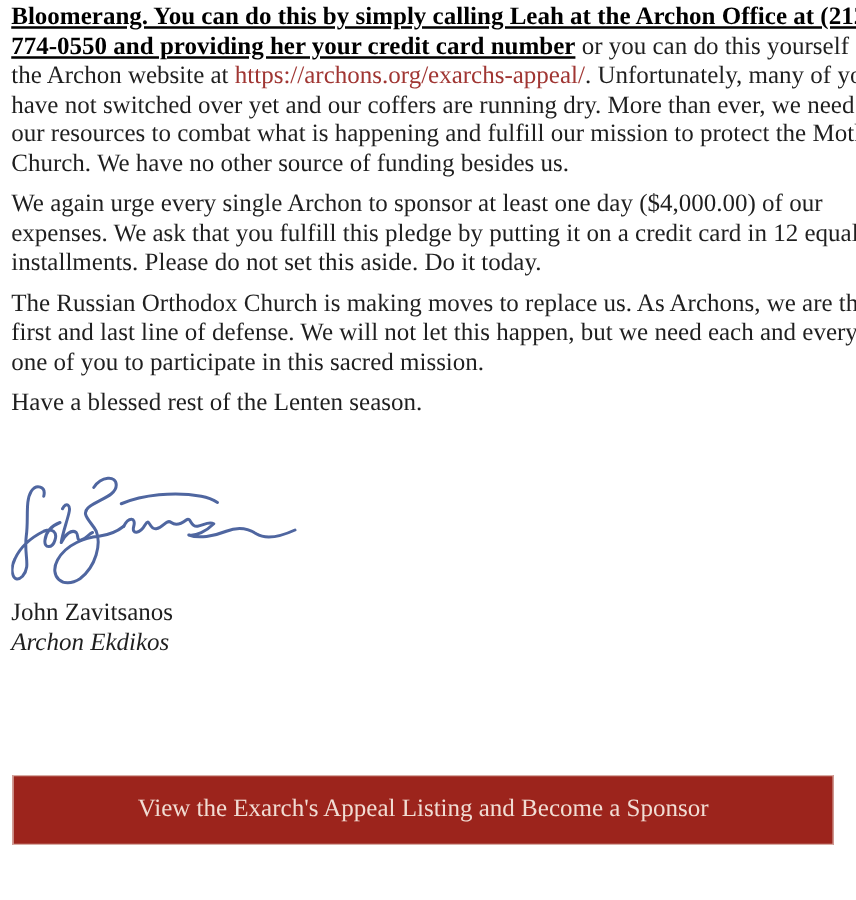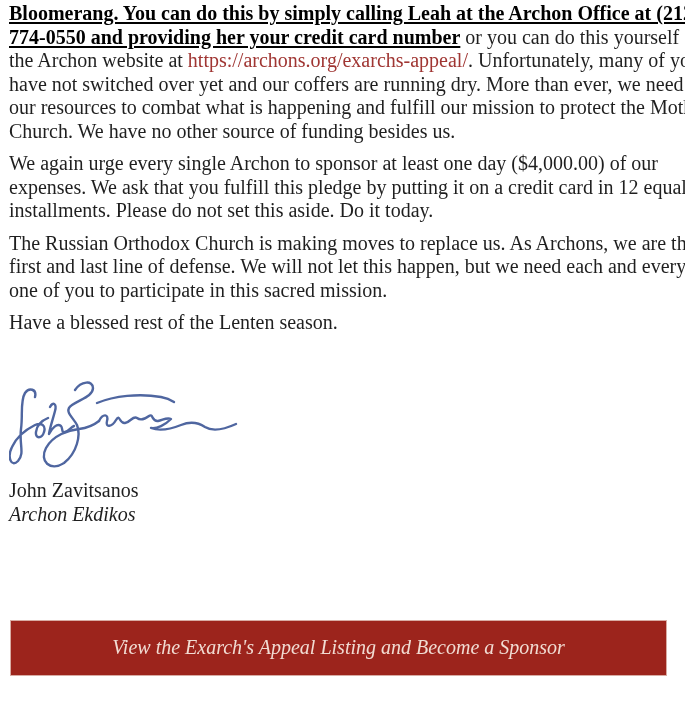--- a/index.html
+++ b/index.html
@@ -51,21 +51,20 @@
     height: 56px;
     line-height: 53px;
     text-align: center;
     background: var(--button-bg, #9c241c);
     border: 1px solid var(--button-border, #d8aca4);
     color: var(--button-text, #f1dcd3);
     font-family: "Liberation Serif", serif;
     font-size: 20px;
     text-decoration: none;
     cursor: pointer;
-    font-style: italic;
   }
 </style>
 </head>
 <body>
 
 <div class="content">
 
   <p>
     <span class="bold-underline">Bloomerang. You can do this by simply calling Leah at the Archon Office at (212) 774-0550 and providing her your credit card number</span><span> or you can do this yourself on the Archon website at </span><a class="appeal-link">https://archons.org/exarchs-appeal/</a><span>. Unfortunately, many of you have not switched over yet and our coffers are running dry. More than ever, we need our resources to combat what is happening and fulfill our mission to protect the Mother Church. We have no other source of funding besides us.</span>
   </p>

